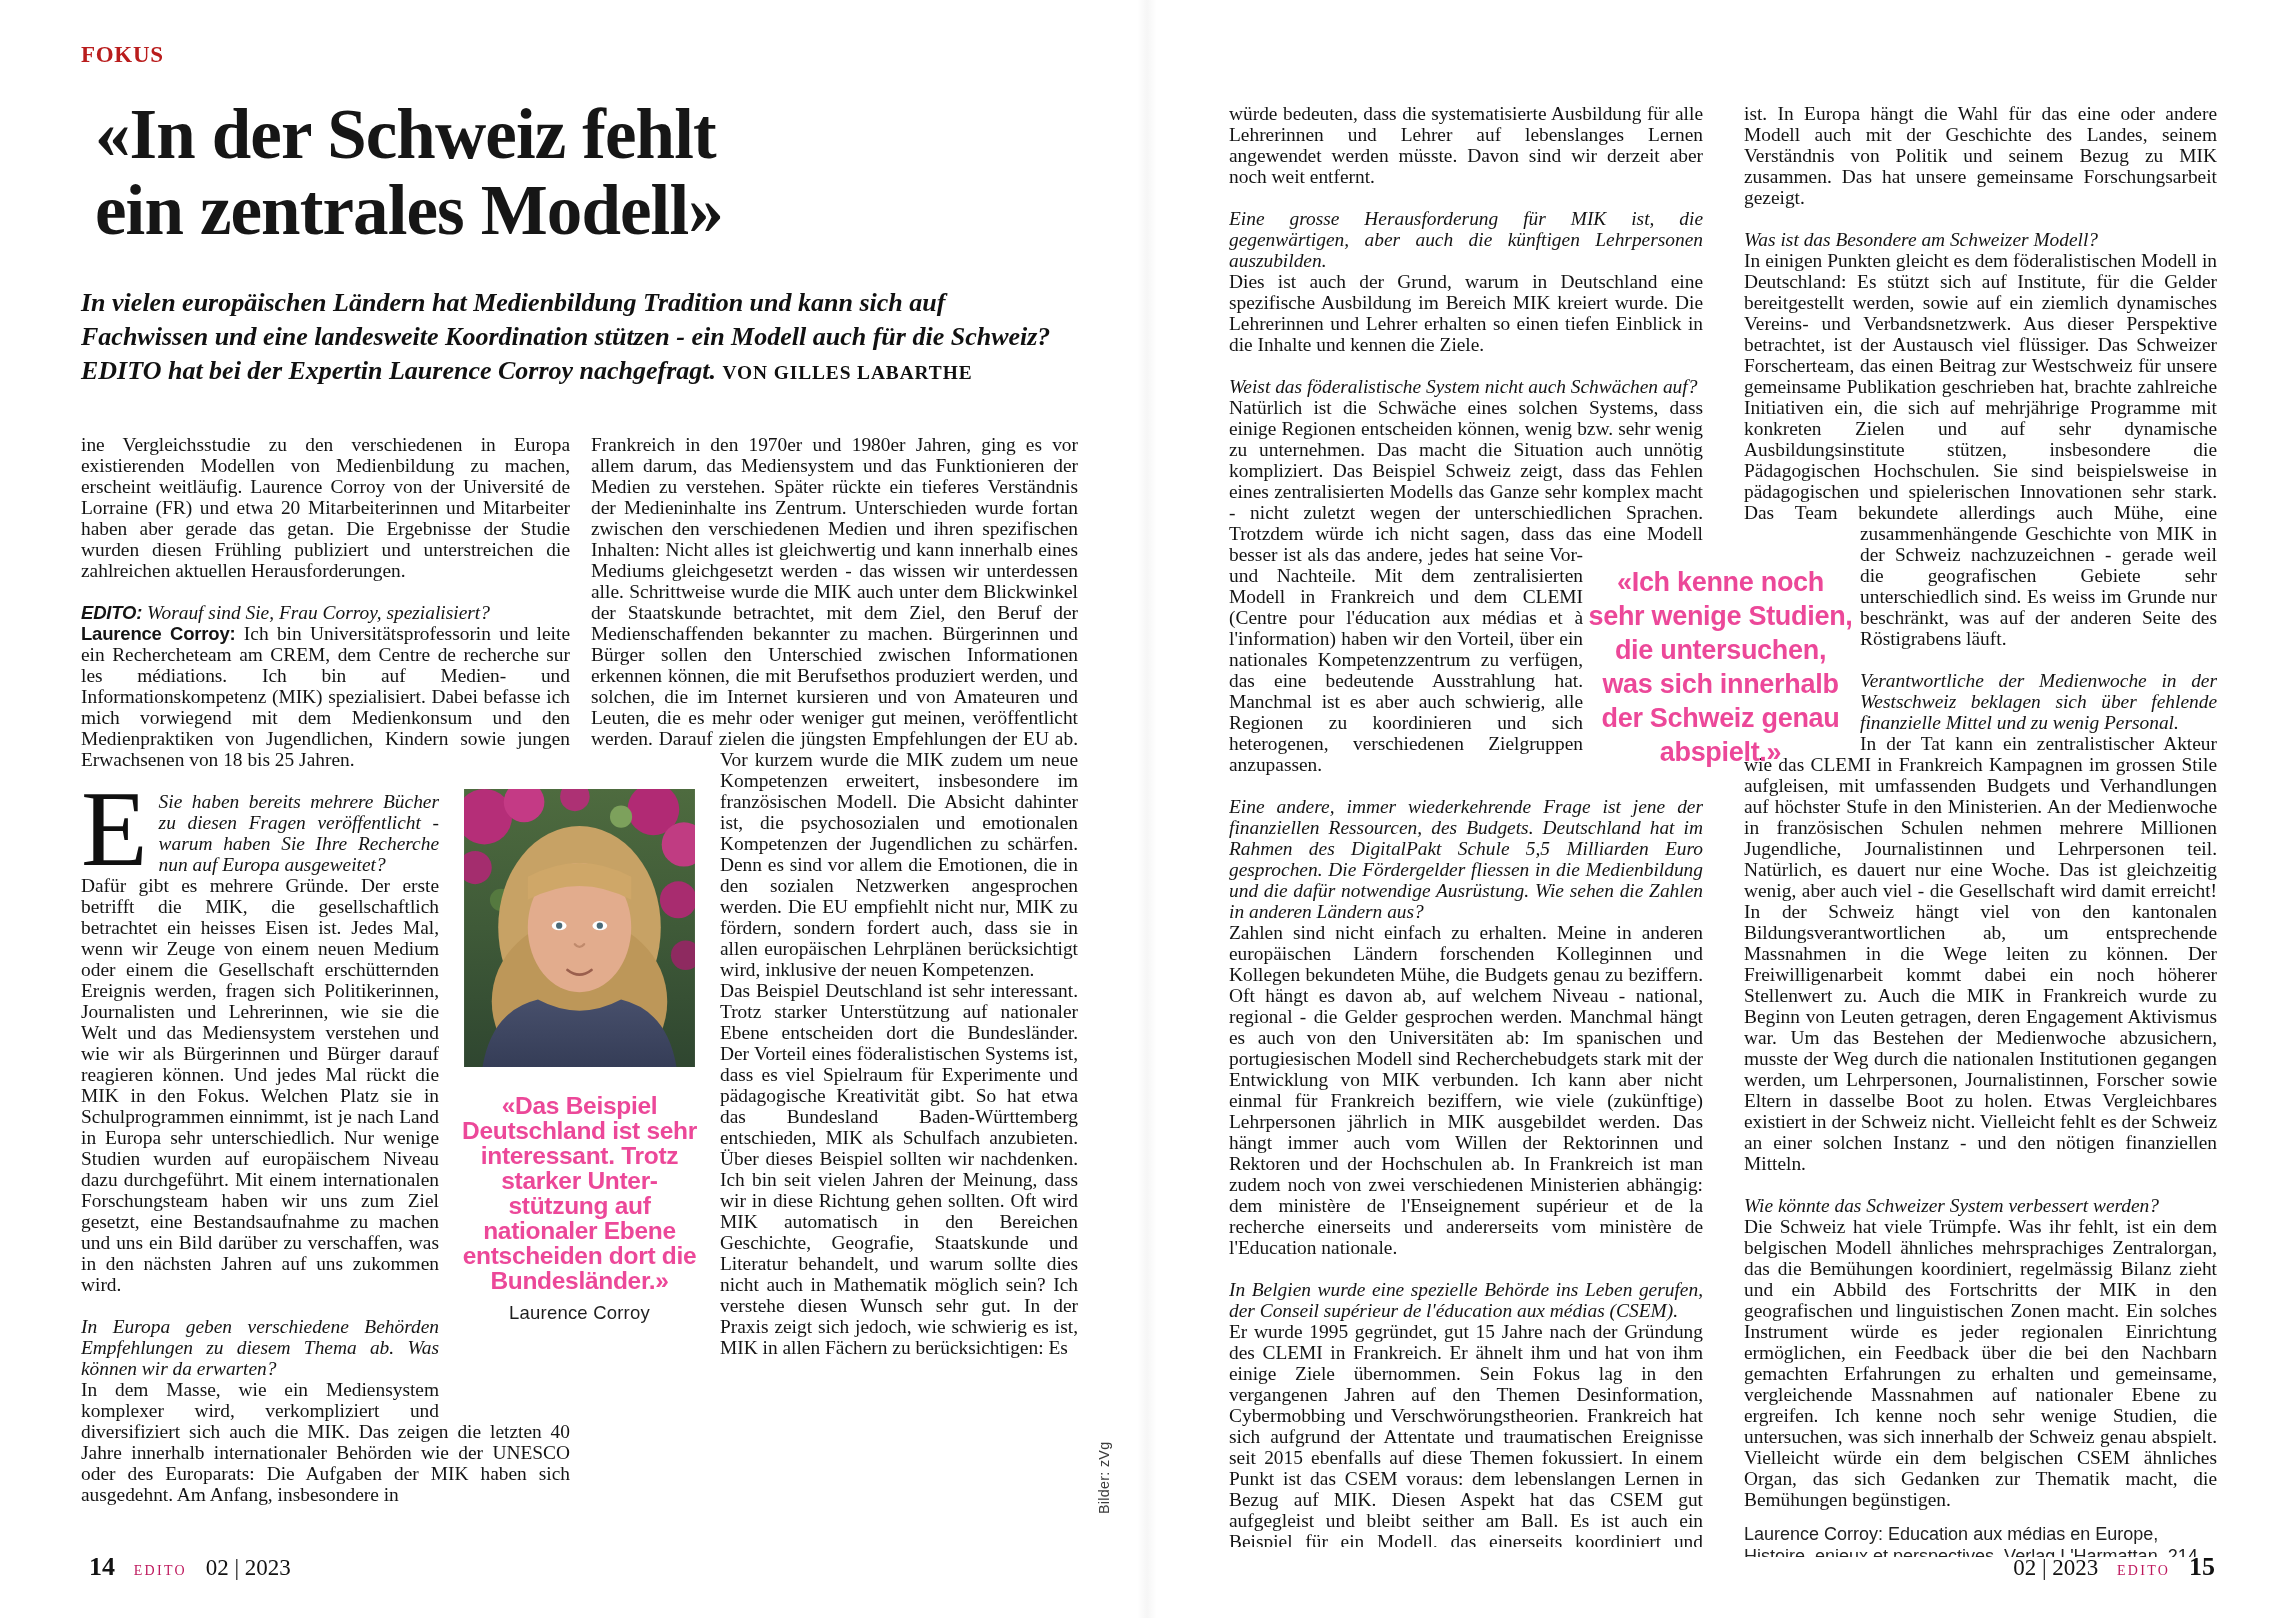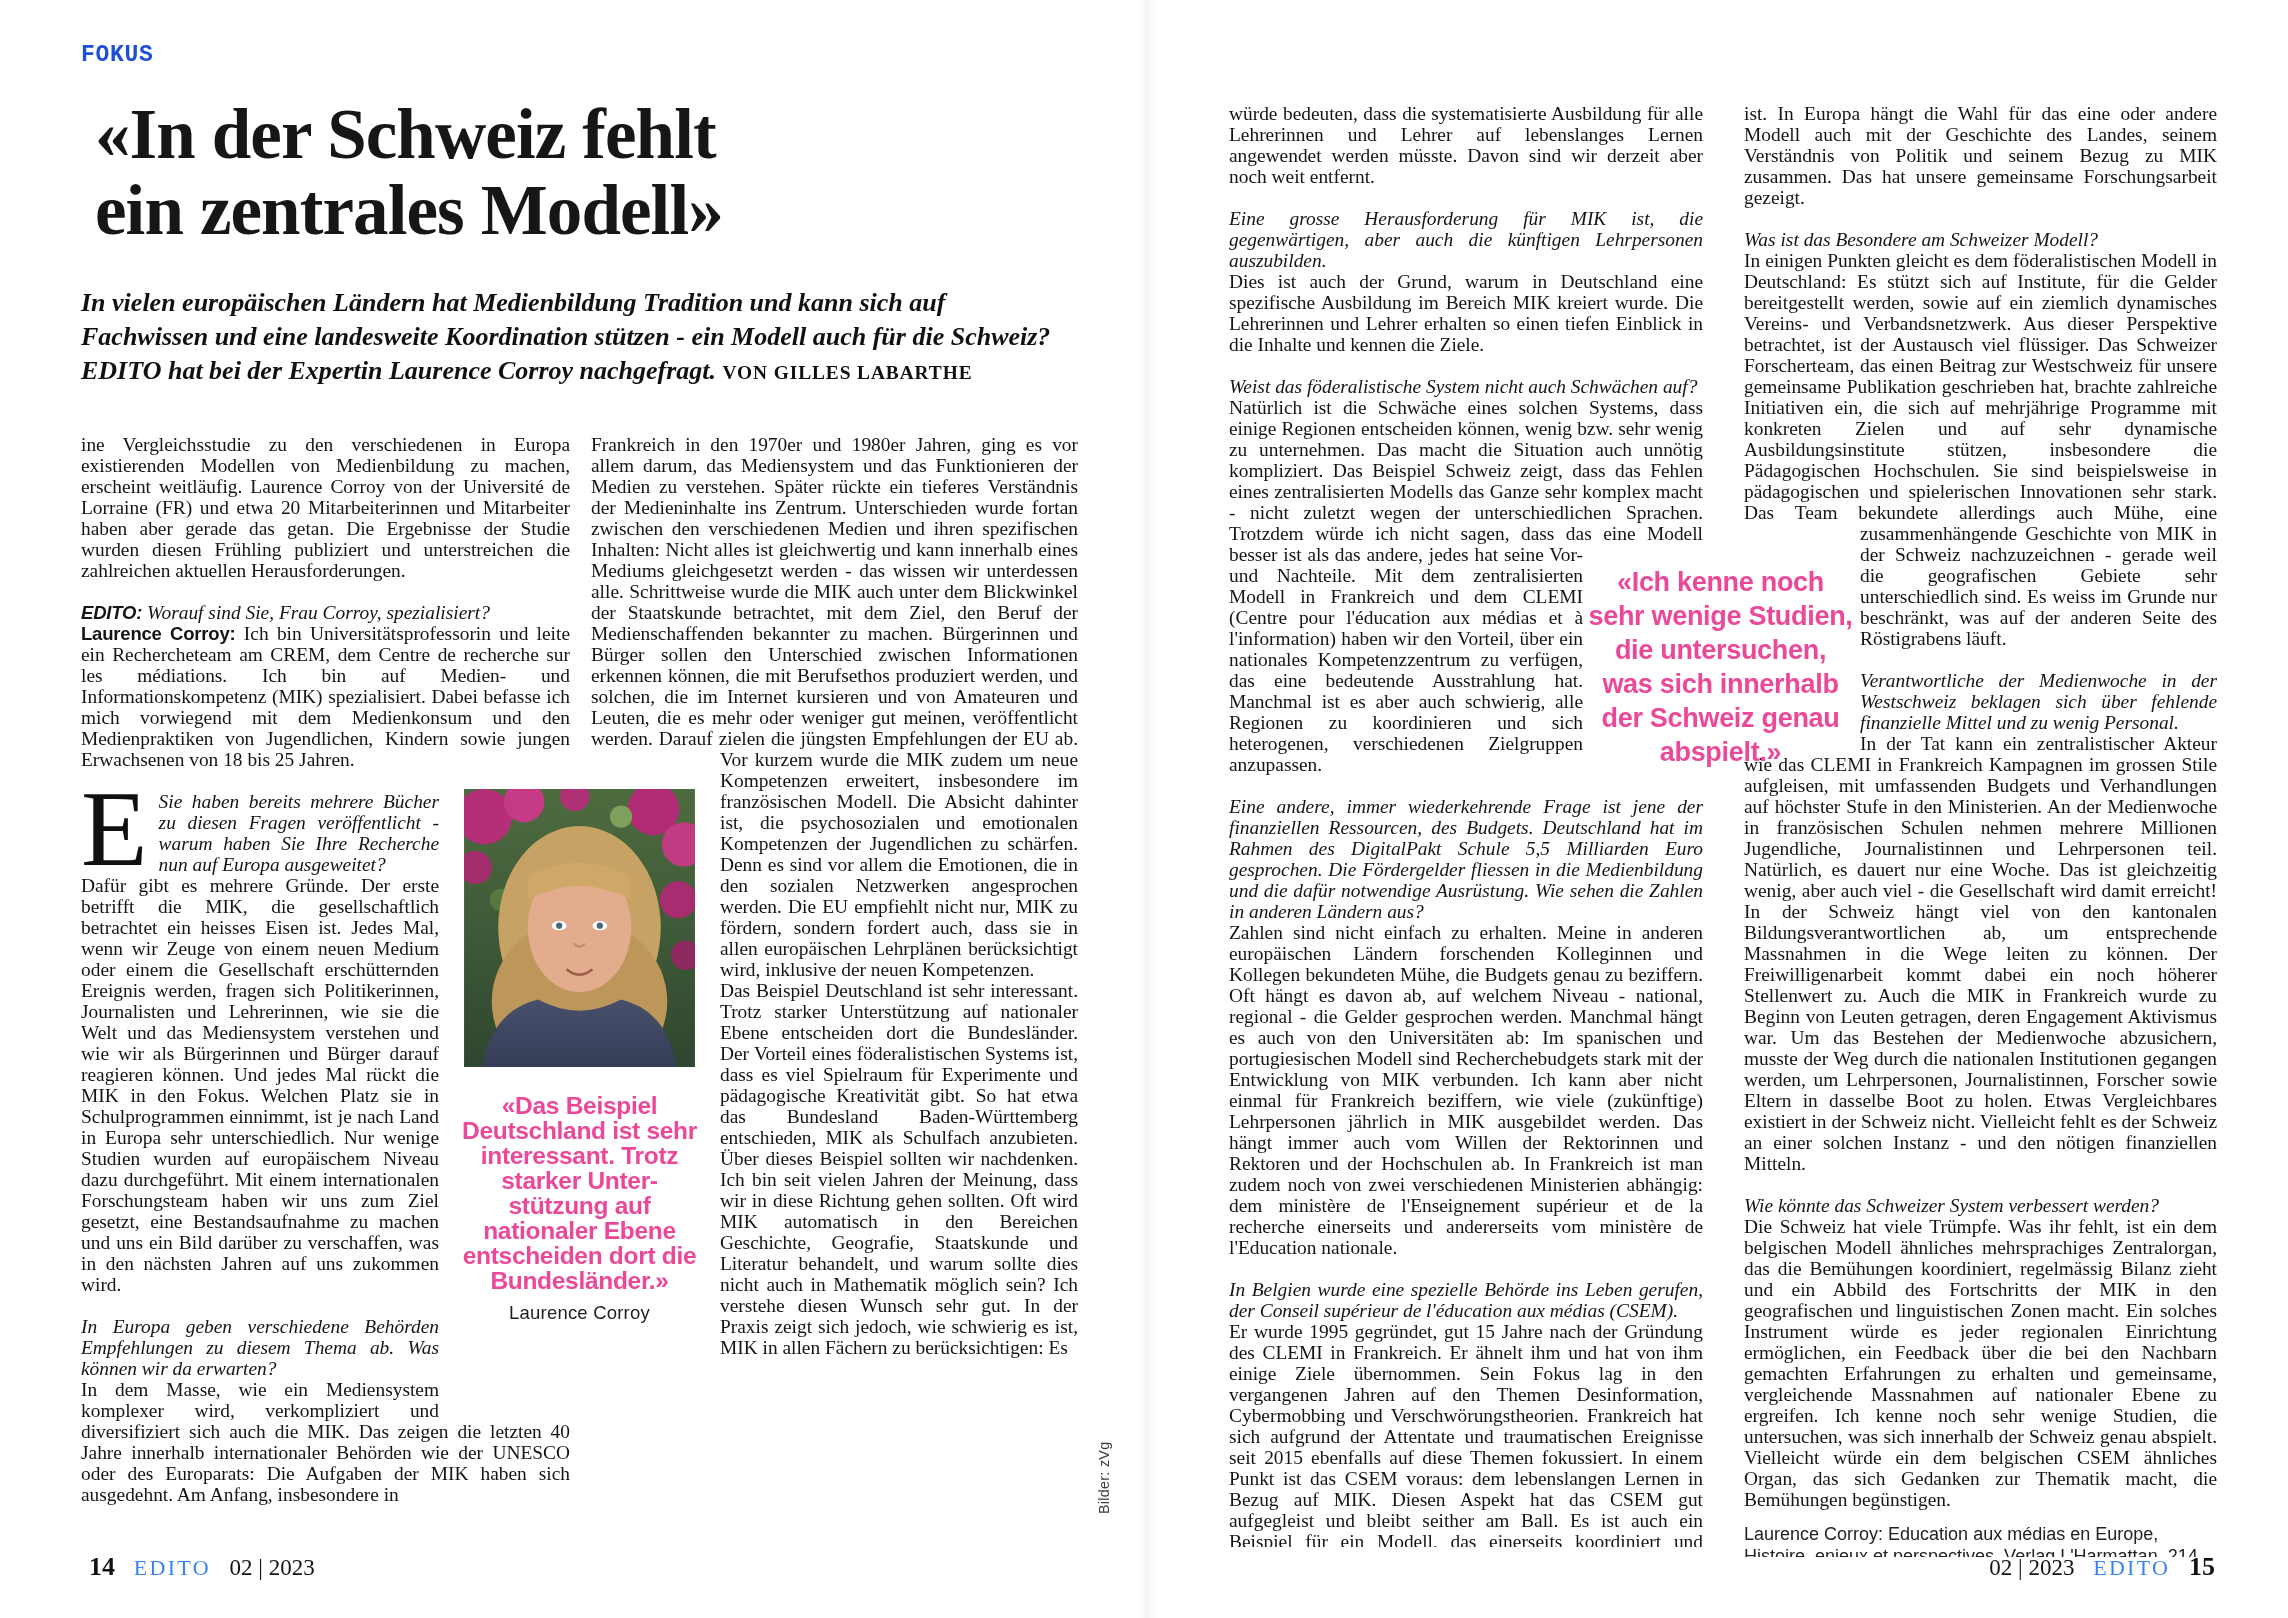--- a/index.html
+++ b/index.html
@@ -4,22 +4,22 @@
 <style>
   html,body{margin:0;padding:0}
   body{
     width:2289px;height:1619px;position:relative;overflow:hidden;
     background:#ffffff;color:#1b1b1b;
     font-family:"Liberation Serif", serif;
   }
   
   .abs{position:absolute}
   .kicker{
-    font-family:Liberation Mono, monospace;font-weight:800;
-    font-size:23px;letter-spacing:0.7px;color:#1d4ed8;
+    font-family:Liberation Serif, serif;font-weight:800;
+    font-size:23px;letter-spacing:0.7px;color:#b91c1c;
   }
   .headline{
     font-weight:700;font-size:71px;line-height:76px;letter-spacing:-0.9px;
     white-space:pre-line;color:#161616;
   }
   .standfirst{
     font-style:italic;font-weight:600;font-size:26px;line-height:34px;
     color:#111;
   }
   .byline{
@@ -63,21 +63,21 @@
   
   .photo{position:absolute;overflow:hidden}
   .photo svg{display:block}
   
   .credit{
     font-family:"Liberation Sans",sans-serif;font-size:14.3px;color:#3d3d3d;
     writing-mode:vertical-rl;transform:rotate(180deg);letter-spacing:0.3px;
   }
   .footer{font-size:23px;color:#121212;white-space:nowrap}
   .footer .pageno{font-size:26px;font-weight:600}
-  .footer .brand{color:#3b82f6;letter-spacing:2.3px;font-size:22px}
+  .footer .brand{color:#be185d;letter-spacing:2.3px;font-size:14px}
   .footer span{margin:0 6.5px}
   .fold{
     position:absolute;top:0;left:1137px;width:20px;height:1619px;
     background:linear-gradient(90deg,rgba(0,0,0,0) 0%,rgba(0,0,0,.035) 50%,rgba(0,0,0,0) 100%);
   }
 </style>
 </head>
 <body>
 
 <div class="abs kicker" style="left:81px;top:42px">FOKUS</div>

